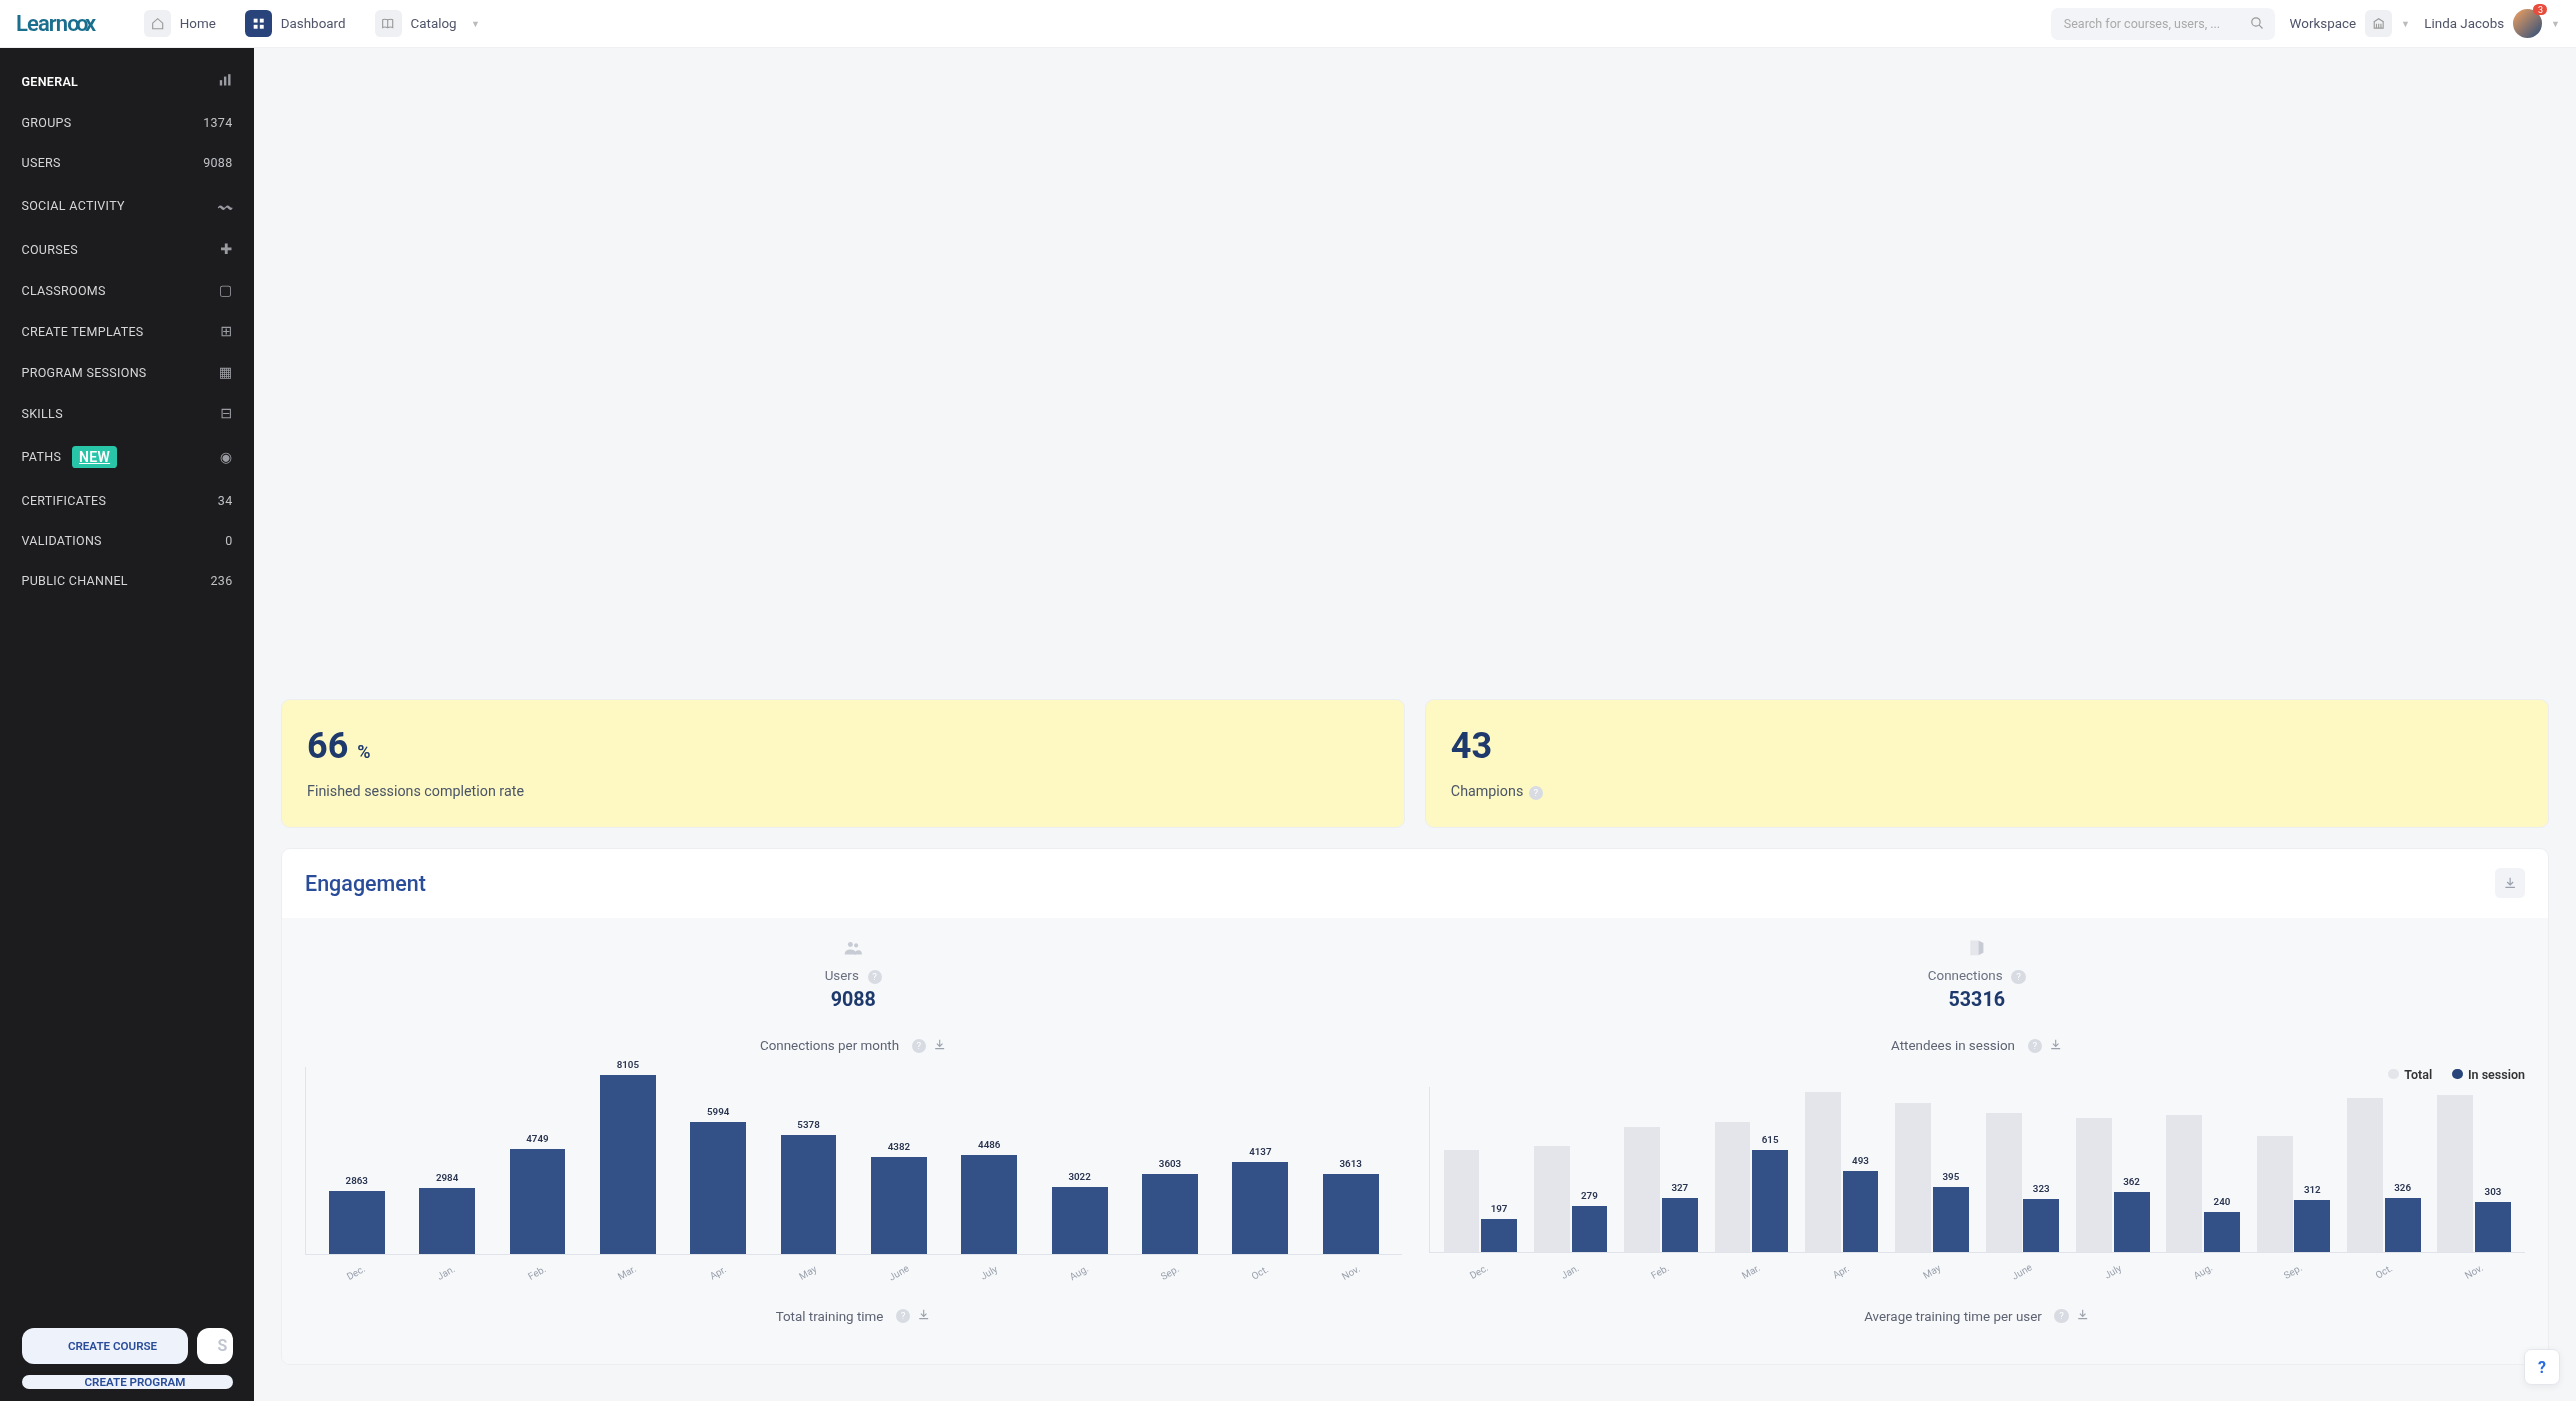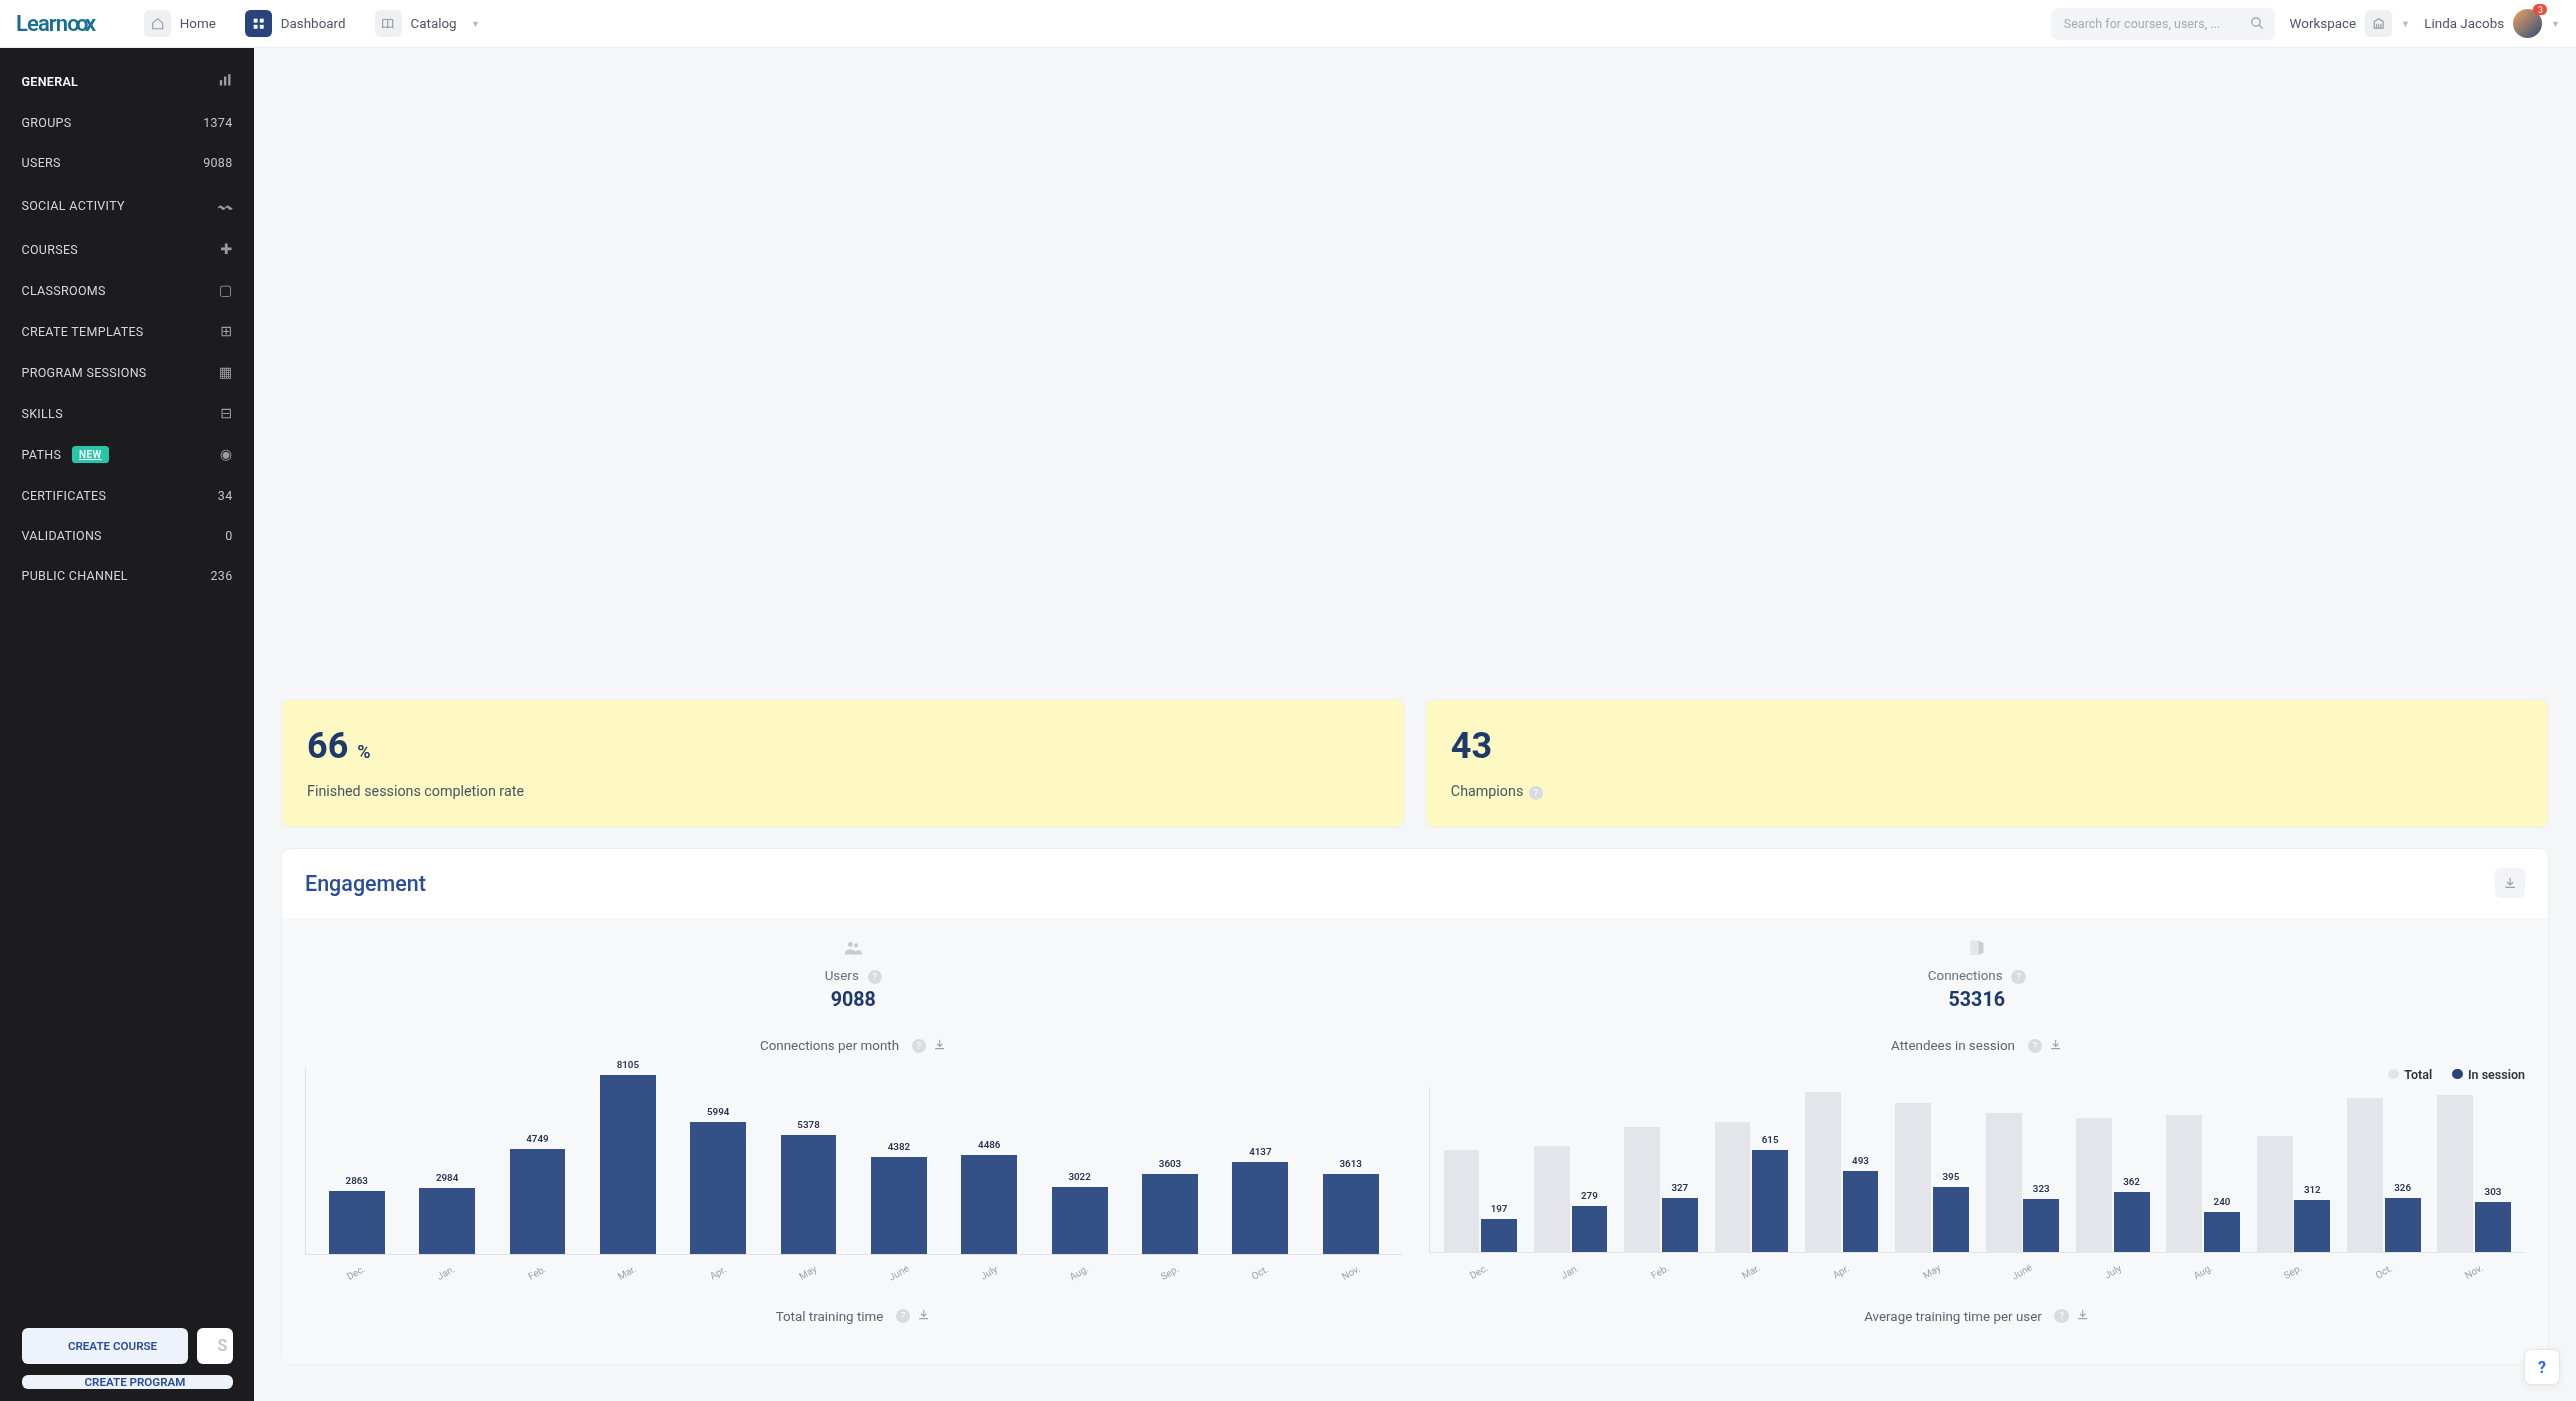--- a/index.html
+++ b/index.html
@@ -27,24 +27,24 @@
 
 
 .layout { display:flex;align-items:flex-end; }
 .sidebar { width:254px; background:#1c1c1e; min-height:calc(100vh - 48px); padding:12.5px 0 98px; position:relative; color:#fff;}
 .side-item { display:flex; align-items:center; justify-content:space-between; padding:12.5px 21.5px; font-size:12.5px; letter-spacing:0.3px; cursor:pointer;}
 .side-item.active { color:#fff; font-weight:600;}
 .side-item .label { color:#d5d6d9;}
 .side-item.active .label { color:#fff;}
 .side-item .meta { color:#bfc1c5; font-size:12.5px;}
 .side-icon { color:#9a9ca2; font-size:14.3px;}
-.new-badge { background:#29c5a9; color:#fff; font-size:10px; padding:2.7px 7.2px; border-radius:3.6px; font-weight:600;text-decoration:underline;}
+.new-badge { background:#29c5a9; color:#fff; font-size:14px; padding:2.7px 7.2px; border-radius:3.6px; font-weight:600;text-decoration:underline;}
 .side-buttons { position:absolute; bottom:12.5px; left:21.5px; right:21.5px; display:flex; flex-direction:column; gap:10.7px;}
 .btn-row { display:flex; gap:9px;}
-.btn { flex:1; height:36px; border:none; border-radius:6px; background:#eef2fa; color:#2a4d9a; font-weight:600; font-size:11.6px; cursor:pointer;padding-left:16px;}
+.btn { flex:1; height:36px; border:none; border-radius:12px; background:#eef2fa; color:#2a4d9a; font-weight:600; font-size:11.6px; cursor:pointer;padding-left:16px;}
 .btn.sq { flex:0 0 36px;}
 
 
 .main { flex:1; padding:18px 27px 36px 27px; }
 .kpi-row { display:flex; gap:19.7px; margin-bottom:19.7px;}
 .kpi { flex:1; background:#fef9c3; border:0.9px solid #eceef2; border-radius:9px; padding:25px 25px 27px;}
 .kpi-val { font-size:36px; font-weight:700; color:#1e3a6d;}
 .kpi-val .pct { font-size:18px; font-weight:600;}
 .kpi-label { font-size:14.3px; color:#4a5568; margin-top:16px;}
 .help { display:inline-block; width:14.3px;height:14.3px;border-radius:50%;background:#d8dbe2;color:#fff;font-size:9.8px;text-align:center;line-height:14.3px;margin-left:5.4px;}

